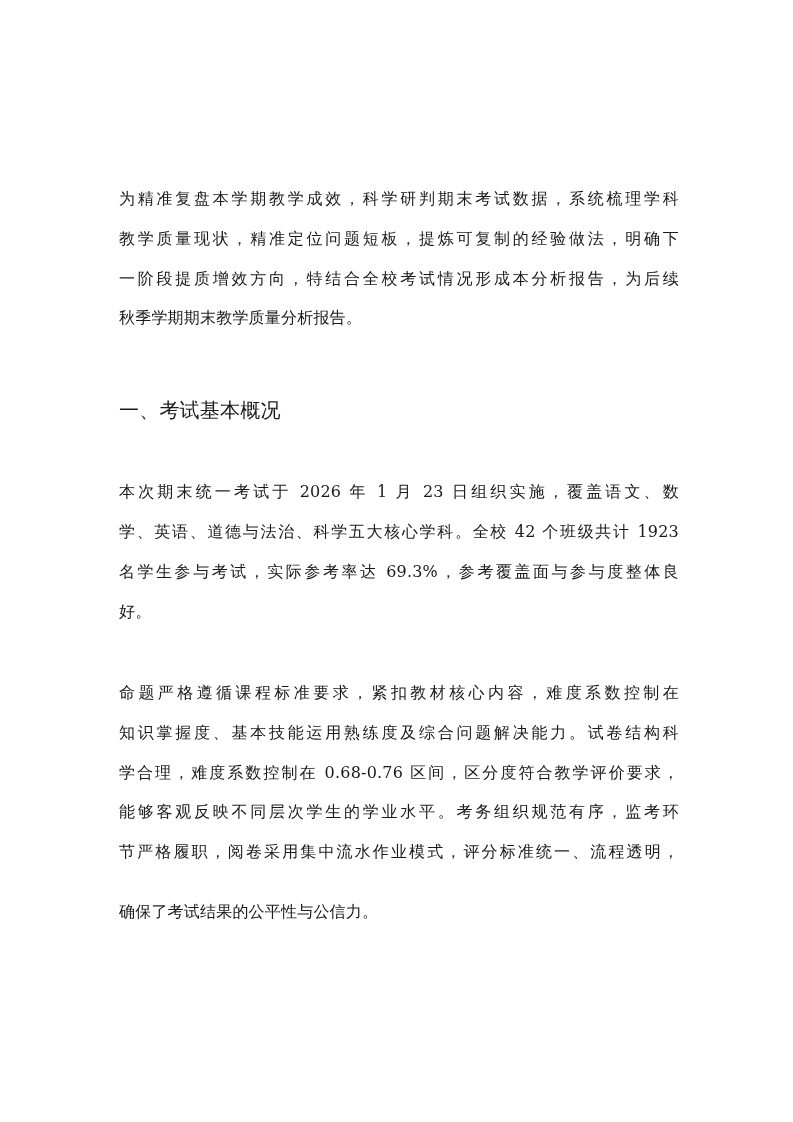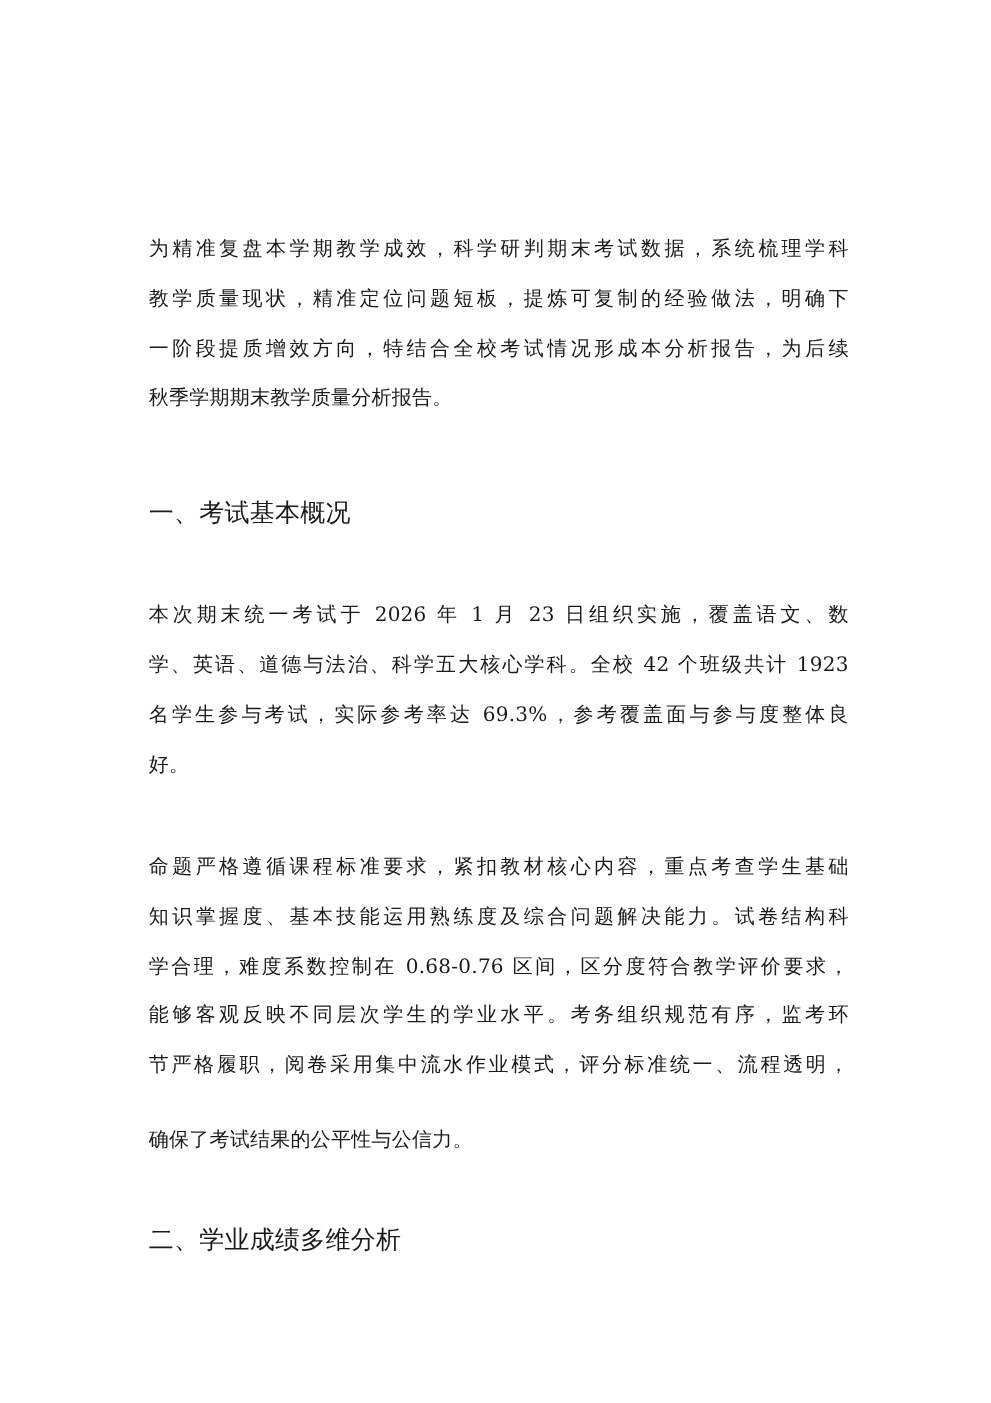--- a/index.html
+++ b/index.html
@@ -54,23 +54,22 @@
   <div class="line heading" style="top:398px">一、考试基本概况</div>
 
   <div>
     <div class="line justify" style="top:480px">本次期末统一考试于 2026 年 1 月 23 日组织实施，覆盖语文、数</div>
     <div class="line justify" style="top:520px">学、英语、道德与法治、科学五大核心学科。全校 42 个班级共计 1923</div>
     <div class="line justify" style="top:560px">名学生参与考试，实际参考率达 69.3%，参考覆盖面与参与度整体良</div>
     <div class="line" style="top:600px">好。</div>
   </div>
 
   <div>
-    <div class="line justify" style="top:681px">命题严格遵循课程标准要求，紧扣教材核心内容，重点考查学生基础</div>
+    <div class="line justify" style="top:681px">命题严格遵循课程标准要求，紧扣教材核心内容，难度系数控制在</div>
     <div class="line justify" style="top:721px">知识掌握度、基本技能运用熟练度及综合问题解决能力。试卷结构科</div>
     <div class="line justify" style="top:761px">学合理，难度系数控制在 0.68-0.76 区间，区分度符合教学评价要求，</div>
     <div class="line justify" style="top:800px">能够客观反映不同层次学生的学业水平。考务组织规范有序，监考环</div>
     <div class="line justify" style="top:840px">节严格履职，阅卷采用集中流水作业模式，评分标准统一、流程透明，</div>
     <div class="line" style="top:900px">确保了考试结果的公平性与公信力。</div>
   </div>
 
-  <div class="line heading" style="top:979px">二、学业成绩多维分析</div>
 
 </div>
 
 </body></html>

